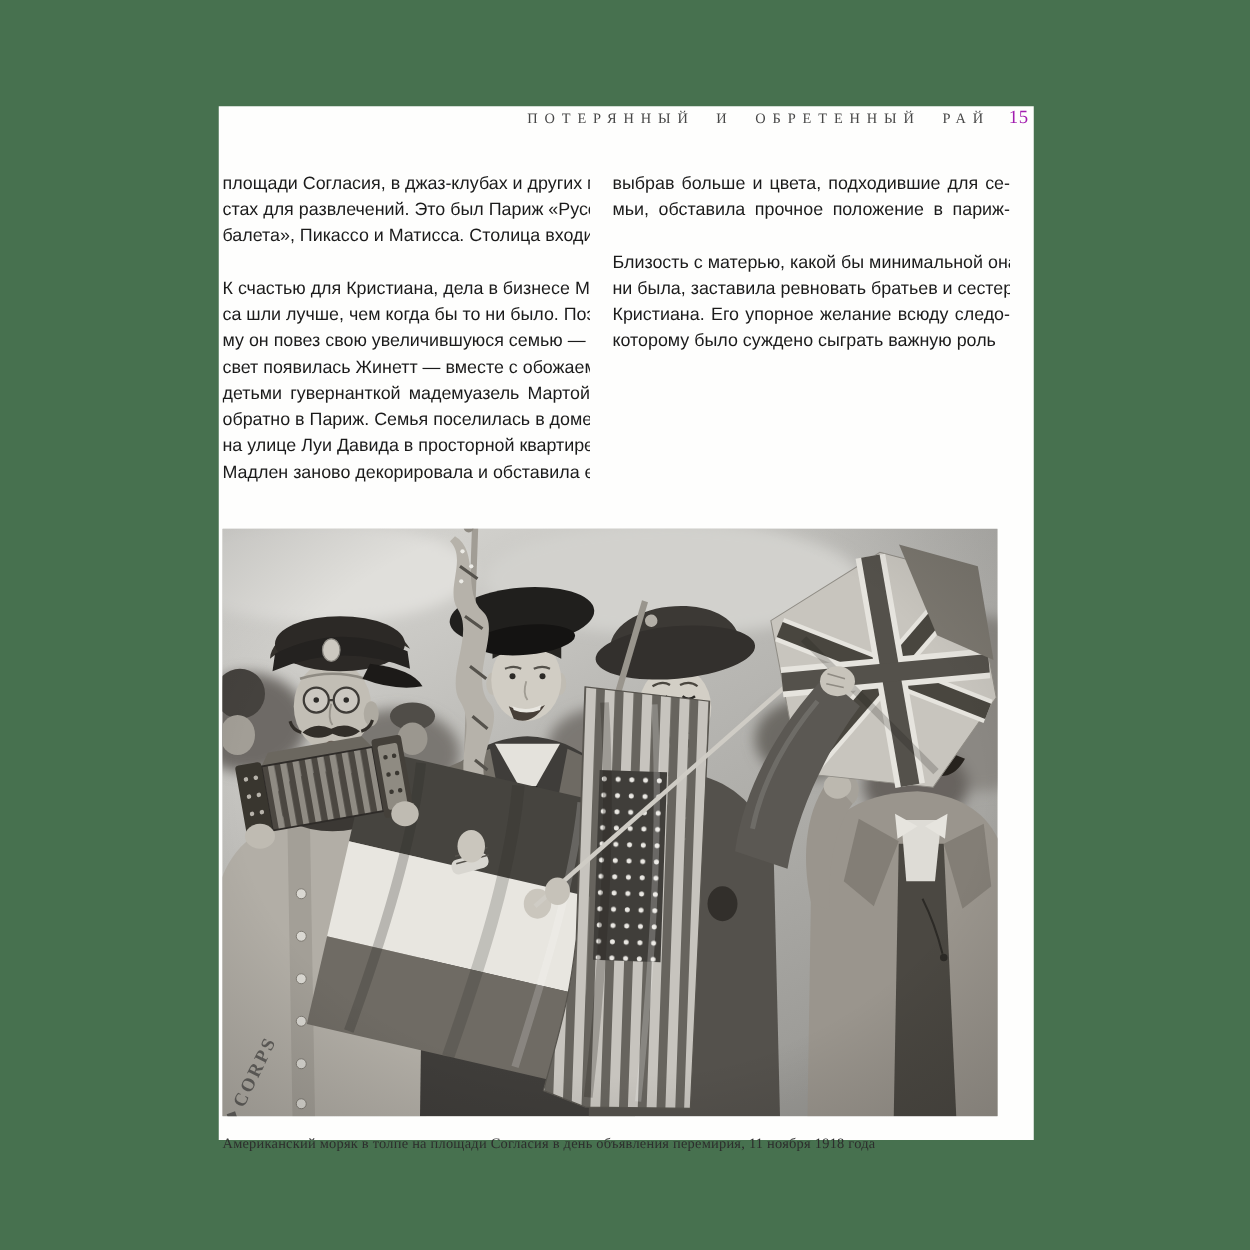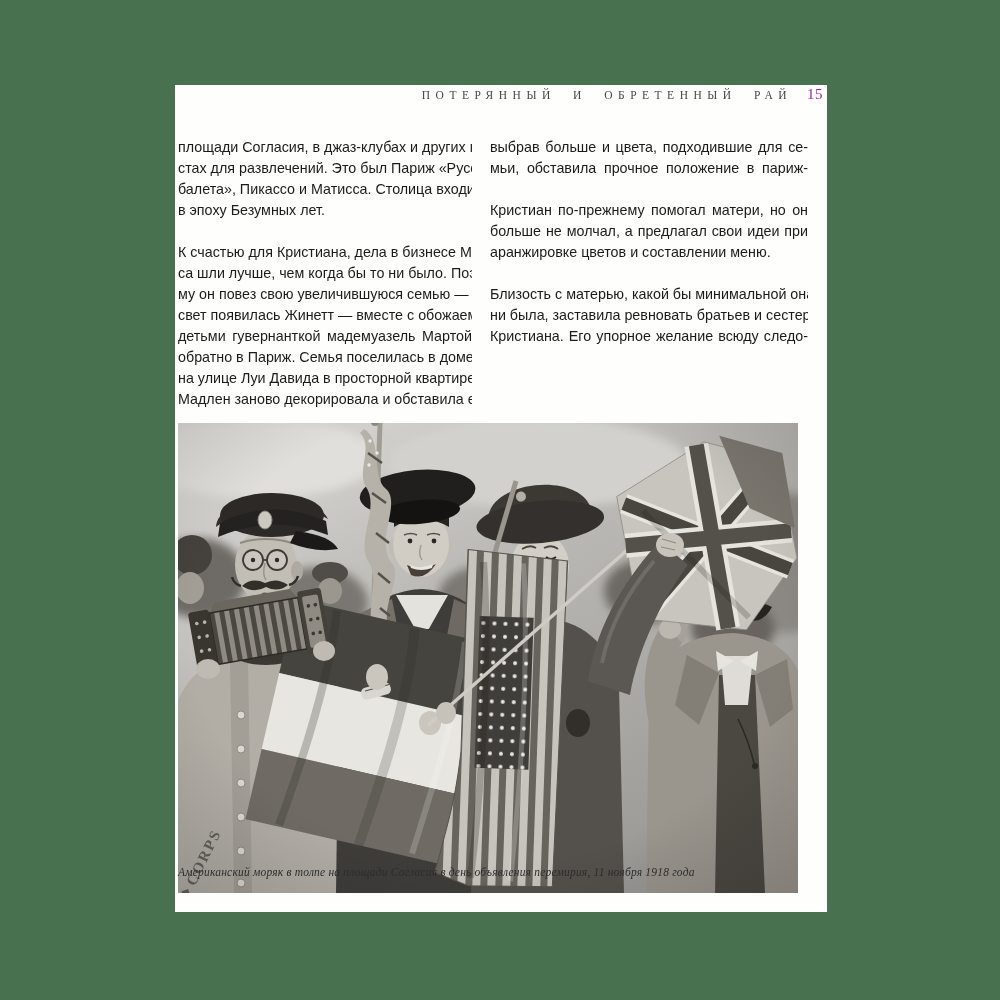--- a/index.html
+++ b/index.html
@@ -11,67 +11,62 @@
   .ptitle{font-size:11.5px;letter-spacing:5.5px;word-spacing:9px;white-space:nowrap;}
   .pnum{font-size:15px;color:#a21caf;letter-spacing:0.5px;}
   .cols{position:absolute;left:3px;top:52px;width:630px;display:flex;gap:18px;}
   .colL{width:294px;flex:none;}
   .colR{width:318px;flex:none;}
   .para{margin:0 0 21px 0;}
   .line{font-size:14.3px;line-height:21px;color:#1b1b1b;white-space:nowrap;
         text-align:justify;text-align-last:justify;overflow:hidden;}
   .line.last{text-align-last:left;}
   .photo{position:absolute;left:3px;top:338px;width:620px;height:470px;display:block;background:#b9b8b4;}
-  .caption{position:absolute;left:3px;top:781px;width:630px;font-family:"Liberation Serif",serif;
-           font-size:11.5px;color:#2d2d2d;letter-spacing:0.2px;white-space:nowrap;font-style:italic;}
+  .caption{position:absolute;left:3px;top:824px;width:630px;font-family:"Liberation Serif",serif;
+           font-size:11.5px;color:#2d2d2d;letter-spacing:0.2px;white-space:nowrap;}
 </style>
 </head>
 <body>
 
 <div class="stage">
   <div class="paper">
 
     <div class="pheader">
       <span class="ptitle">ПОТЕРЯННЫЙ И ОБРЕТЕННЫЙ РАЙ</span>
       <span class="pnum">15</span>
     </div>
 
     <div class="cols">
       <div class="colL">
           <div class="para">
             <div class="line">площади Согласия, в джаз-клубах и других ме-</div>
             <div class="line">стах для развлечений. Это был Париж «Русского</div>
             <div class="line">балета», Пикассо и Матисса. Столица входила</div>
-            <div class="line last">в эпоху Безумных лет.</div>
           </div>
           <div class="para">
             <div class="line">К счастью для Кристиана, дела в бизнесе Мори-</div>
             <div class="line">са шли лучше, чем когда бы то ни было. Поэто-</div>
             <div class="line">му он повез свою увеличившуюся семью — на</div>
             <div class="line">свет появилась Жинетт — вместе с обожаемой</div>
             <div class="line">детьми гувернанткой мадемуазель Мартой</div>
             <div class="line">обратно в Париж. Семья поселилась в доме № 9</div>
             <div class="line">на улице Луи Давида в просторной квартире.</div>
             <div class="line last">Мадлен заново декорировала и обставила ее,</div>
           </div>
         </div>
       <div class="colR">
           <div class="para">
             <div class="line">выбрав больше и цвета, подходившие для се-</div>
             <div class="line">мьи, обставила прочное положение в париж-</div>
           </div>
           <div class="para">
-            <div class="line">Кристиан по-прежнему помогал матери, но он</div>
-            <div class="line">больше не молчал, а предлагал свои идеи при</div>
-            <div class="line last">аранжировке цветов и составлении меню.</div>
-          </div>
-          <div class="para">
             <div class="line">Близость с матерью, какой бы минимальной она</div>
             <div class="line">ни была, заставила ревновать братьев и сестер</div>
             <div class="line">Кристиана. Его упорное желание всюду следо-</div>
+            <div class="line last">которому было суждено сыграть важную роль</div>
           </div>
         </div>
     </div>
 
     <svg class="photo" viewBox="0 0 620 470" preserveAspectRatio="none" role="img">
       <defs>
         <linearGradient id="sky" x1="0" y1="0" x2="0.7" y2="1">
           <stop offset="0" stop-color="#dddcd8"></stop>
           <stop offset="0.45" stop-color="#b9b8b4"></stop>
           <stop offset="1" stop-color="#9a9995"></stop>

